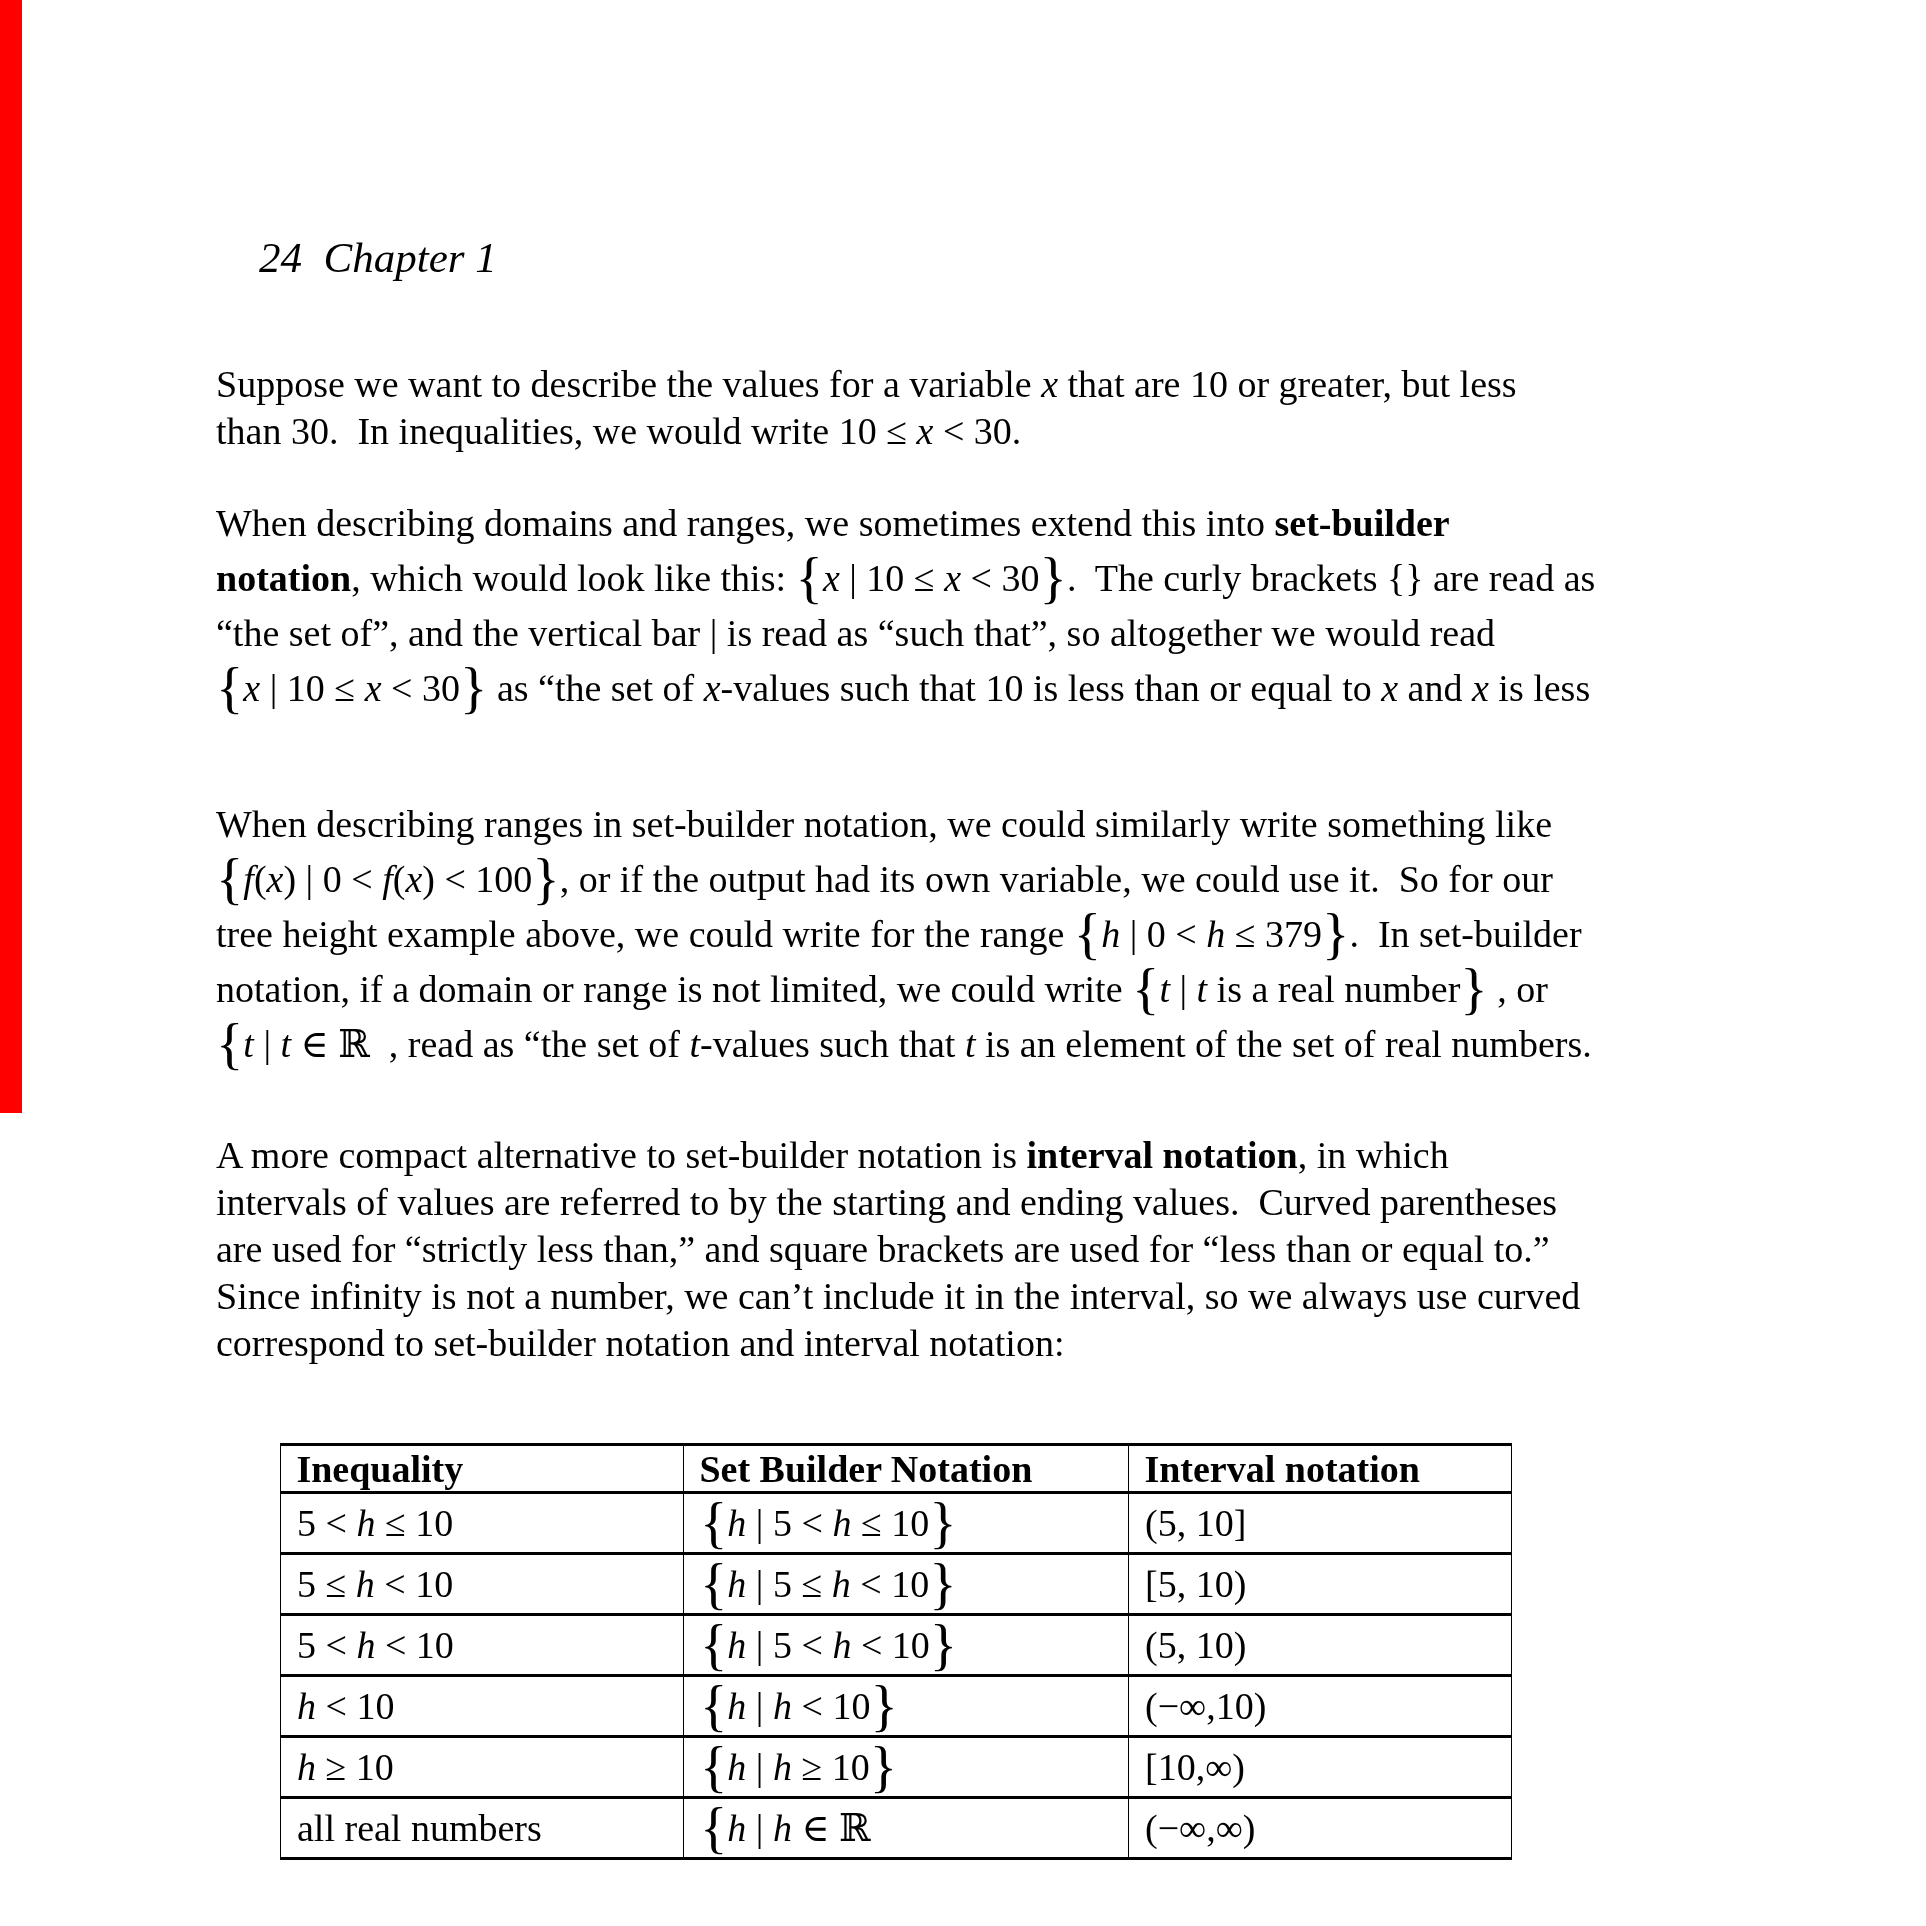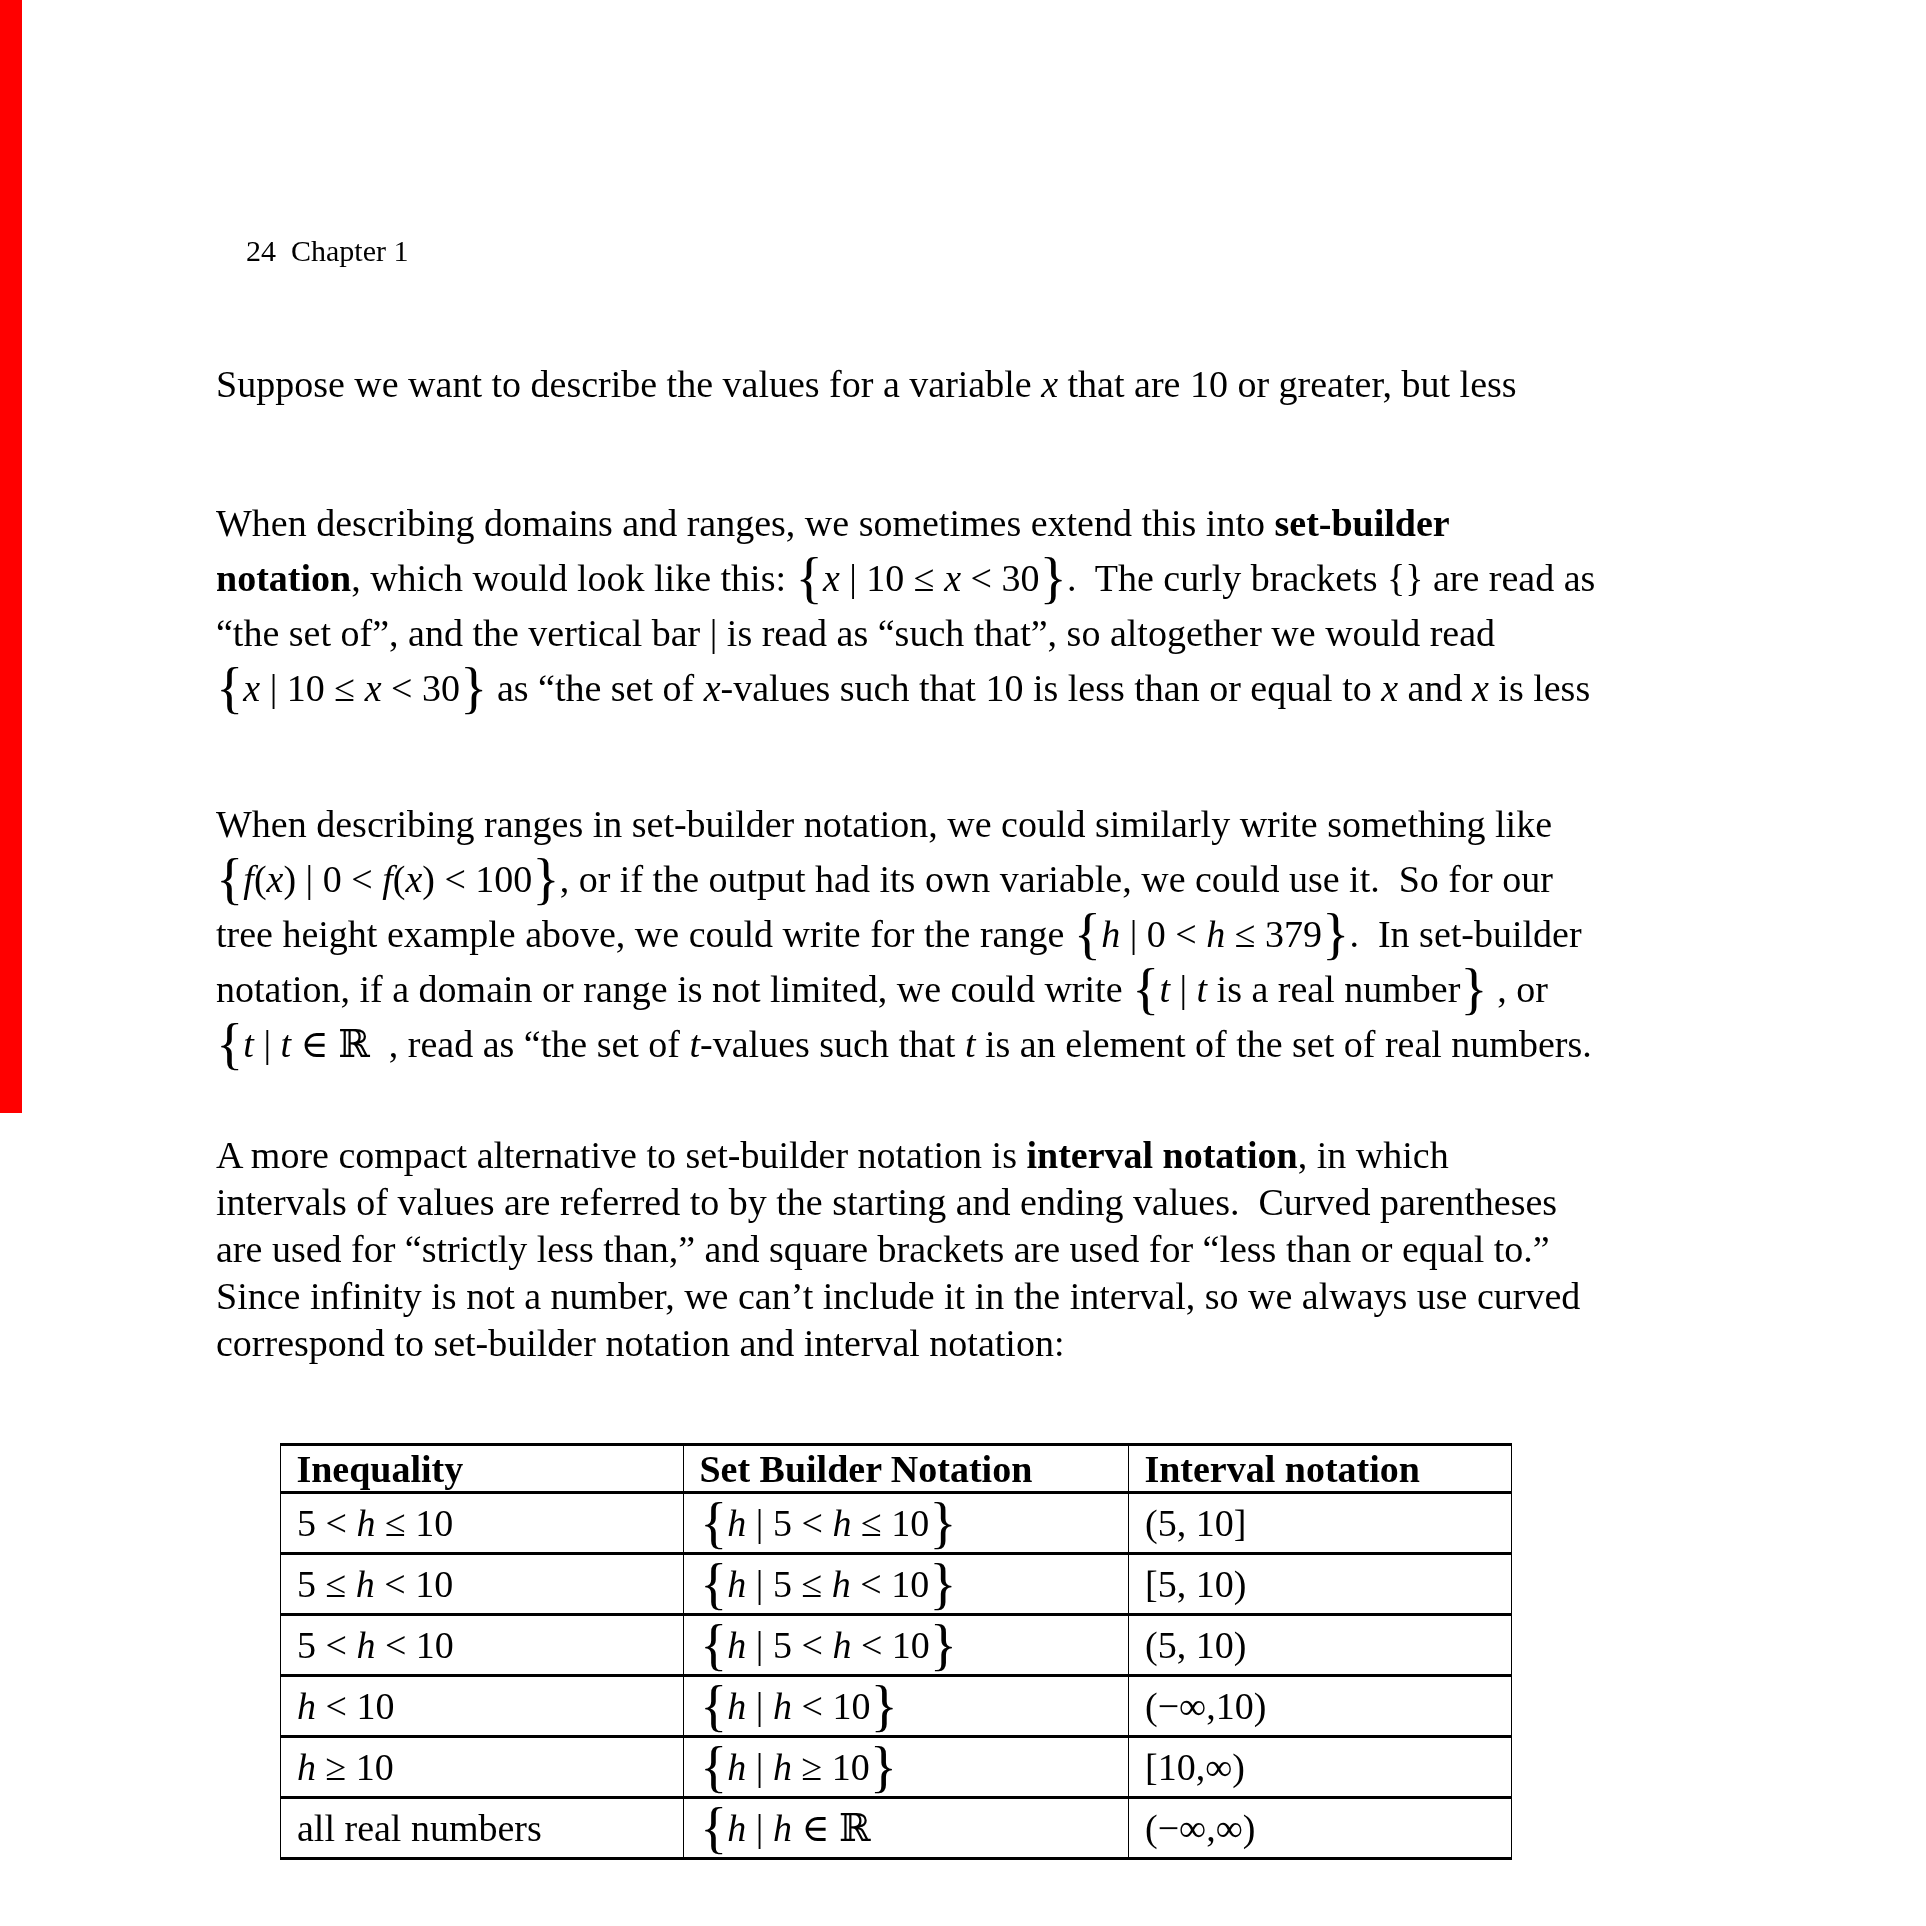--- a/index.html
+++ b/index.html
@@ -9,22 +9,22 @@
     background:#ffffff;
     font-family:"Liberation Serif","DejaVu Serif",serif;
     color:#000;
     overflow:hidden;
   }
   .red-bar{
     position:absolute;left:0;top:0;
     width:21.6px;height:1113px;
   }
   .doc-header{
-    position:absolute;left:216px;top:182px;
-    font-size:30px;line-height:46px;white-space:pre-wrap;
+    position:absolute;left:216px;top:189px;
+    font-size:43px;line-height:46px;white-space:pre-wrap;font-style:italic;
   }
   .para{position:absolute;left:216px;width:1448px;font-size:38px;}
   .para .line{white-space:pre-wrap;}
   .p1{top:230px;}  .p1 .line{line-height:45px;}
   .p2{top:361px;}  .p2 .line{line-height:47px;}
   .p3{top:496px;} .p3 .line{line-height:55px;}
   .p4{top:797px;} .p4 .line{line-height:55px;}
   .p5{top:1132px;} .p5 .line{line-height:47px;}
   .run-n{font-style:normal;}
   .run-b{font-weight:bold;}
@@ -62,20 +62,21 @@
 <div class="page">
 
   <div class="red-bar" style="background: rgb(255, 0, 0);"></div>
 
   <div class="doc-header">
     <span>24  Chapter 1</span>
   </div>
 
   <div class="para p2">
       <div class="line"><span class="run run-n">Suppose we want to describe the values for a variable </span><span class="run run-i">x</span><span class="run run-n"> that are 10 or greater, but less</span></div>
+      <div class="line"><span class="run run-n">than 30.  In inequalities, we would write 10 ≤ </span><span class="run run-i">x</span><span class="run run-n"> &lt; 30.</span></div>
     </div>
   <div class="para p3">
       <div class="line"><span class="run run-n">When describing domains and ranges, we sometimes extend this into </span><span class="run run-b">set-builder</span></div>
       <div class="line"><span class="run run-b">notation</span><span class="run run-n">, which would look like this: </span><span class="run run-brace">{</span><span class="run run-i">x</span><span class="run run-n"> | 10 ≤ </span><span class="run run-i">x</span><span class="run run-n"> &lt; 30</span><span class="run run-brace">}</span><span class="run run-n">.  The curly brackets {} are read as</span></div>
       <div class="line"><span class="run run-n">“the set of”, and the vertical bar | is read as “such that”, so altogether we would read</span></div>
       <div class="line"><span class="run run-brace">{</span><span class="run run-i">x</span><span class="run run-n"> | 10 ≤ </span><span class="run run-i">x</span><span class="run run-n"> &lt; 30</span><span class="run run-brace">}</span><span class="run run-n"> as “the set of </span><span class="run run-i">x</span><span class="run run-n">-values such that 10 is less than or equal to </span><span class="run run-i">x</span><span class="run run-n"> and </span><span class="run run-i">x</span><span class="run run-n"> is less</span></div>
     </div>
   <div class="para p4">
       <div class="line"><span class="run run-n">When describing ranges in set-builder notation, we could similarly write something like</span></div>
       <div class="line"><span class="run run-brace">{</span><span class="run run-i">f</span><span class="run run-n">(</span><span class="run run-i">x</span><span class="run run-n">) | 0 &lt; </span><span class="run run-i">f</span><span class="run run-n">(</span><span class="run run-i">x</span><span class="run run-n">) &lt; 100</span><span class="run run-brace">}</span><span class="run run-n">, or if the output had its own variable, we could use it.  So for our</span></div>

